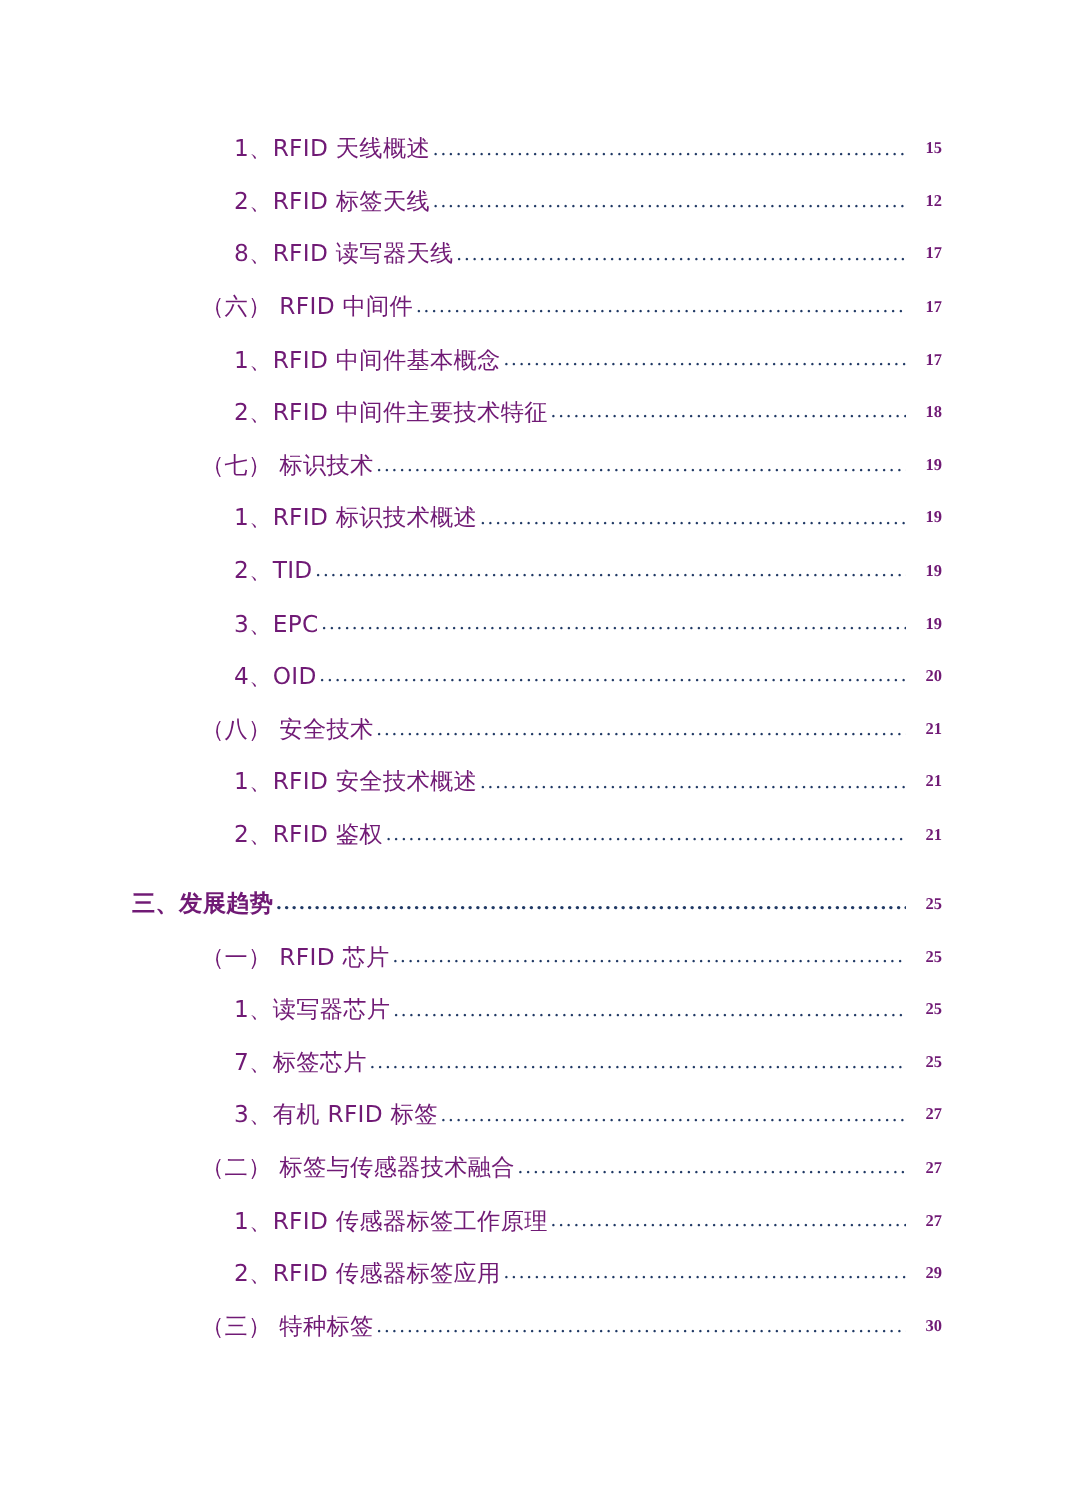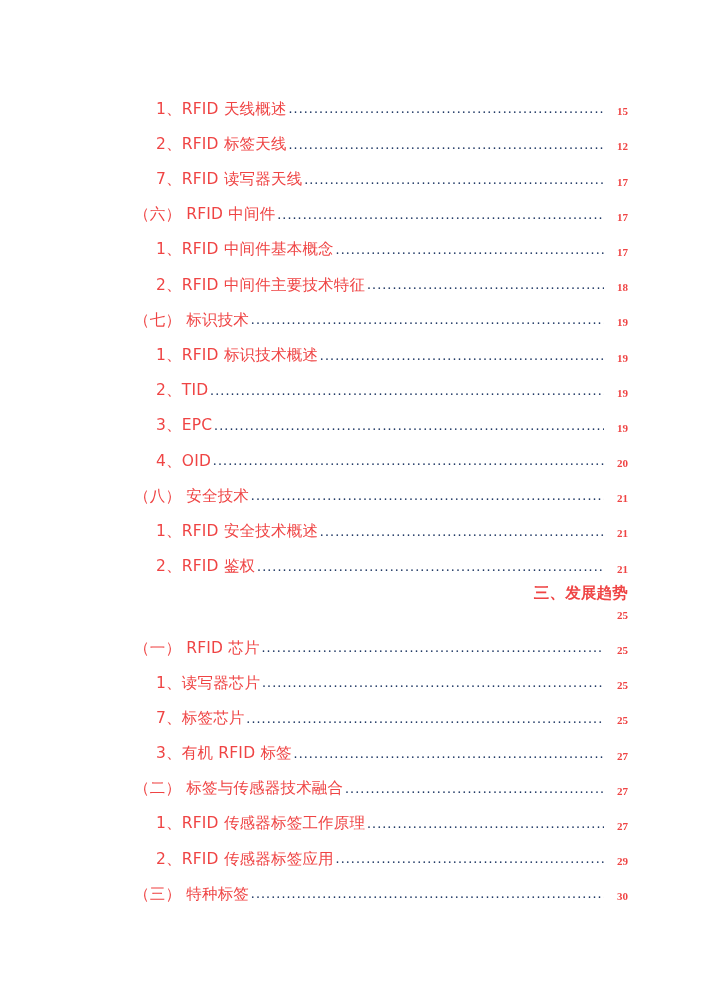--- a/index.html
+++ b/index.html
@@ -19,22 +19,22 @@
     overflow: hidden;
   }
   .toc {
     position: absolute;
     top: 82px;
     left: 88px;
     width: 540px;
   }
   .toc-row {
     display: flex;
-    align-items: flex-end;
-    color: #ef4444;
+    align-items: center;
+    color: #701a75;
     font-size: 15.5px;
     line-height: 1.0;
     height: 35.2px;
     white-space: nowrap;
   }
   .toc-row .label {
     flex: 0 0 auto;
     letter-spacing: 0.2px;
   }
   .toc-row .dots {
@@ -64,41 +64,41 @@
   .lvl-1 { padding-left: 0px; font-weight: bold; }
   .lvl-2 { padding-left: 34px; }
   .lvl-3 { padding-left: 68px; }
 
   .lvl-2 .label { font-weight: normal; margin-left: 12px; }
   .lvl-2 .pg { font-weight: bold; }
   .lvl-1 .pg { font-weight: bold; }
   .lvl-3 .label { font-weight: normal; }
   .lvl-3 .pg { font-weight: bold; }
 
-  .gap-before { margin-top: 11px; flex-direction: column; }
+  .gap-before { margin-top: 11px; }
 
   .cn { font-family: "DejaVu Sans", "Liberation Sans", sans-serif; }
 </style>
 </head>
 <body>
 
 <div class="page">
   <div class="toc" id="toc-root">
       <div class="toc-row lvl-3">
         <span class="label cn">1、RFID 天线概述</span>
         <span class="dots"></span>
         <span class="pg">15</span>
       </div>
       <div class="toc-row lvl-3">
         <span class="label cn">2、RFID 标签天线</span>
         <span class="dots"></span>
         <span class="pg">12</span>
       </div>
       <div class="toc-row lvl-3">
-        <span class="label cn">7、RFID 读写器天线</span>
+        <span class="label cn">8、RFID 读写器天线</span>
         <span class="dots"></span>
         <span class="pg">17</span>
       </div>
       <div class="toc-row lvl-2">
         <span class="label cn">（六） RFID 中间件</span>
         <span class="dots"></span>
         <span class="pg">17</span>
       </div>
       <div class="toc-row lvl-3">
         <span class="label cn">1、RFID 中间件基本概念</span>

